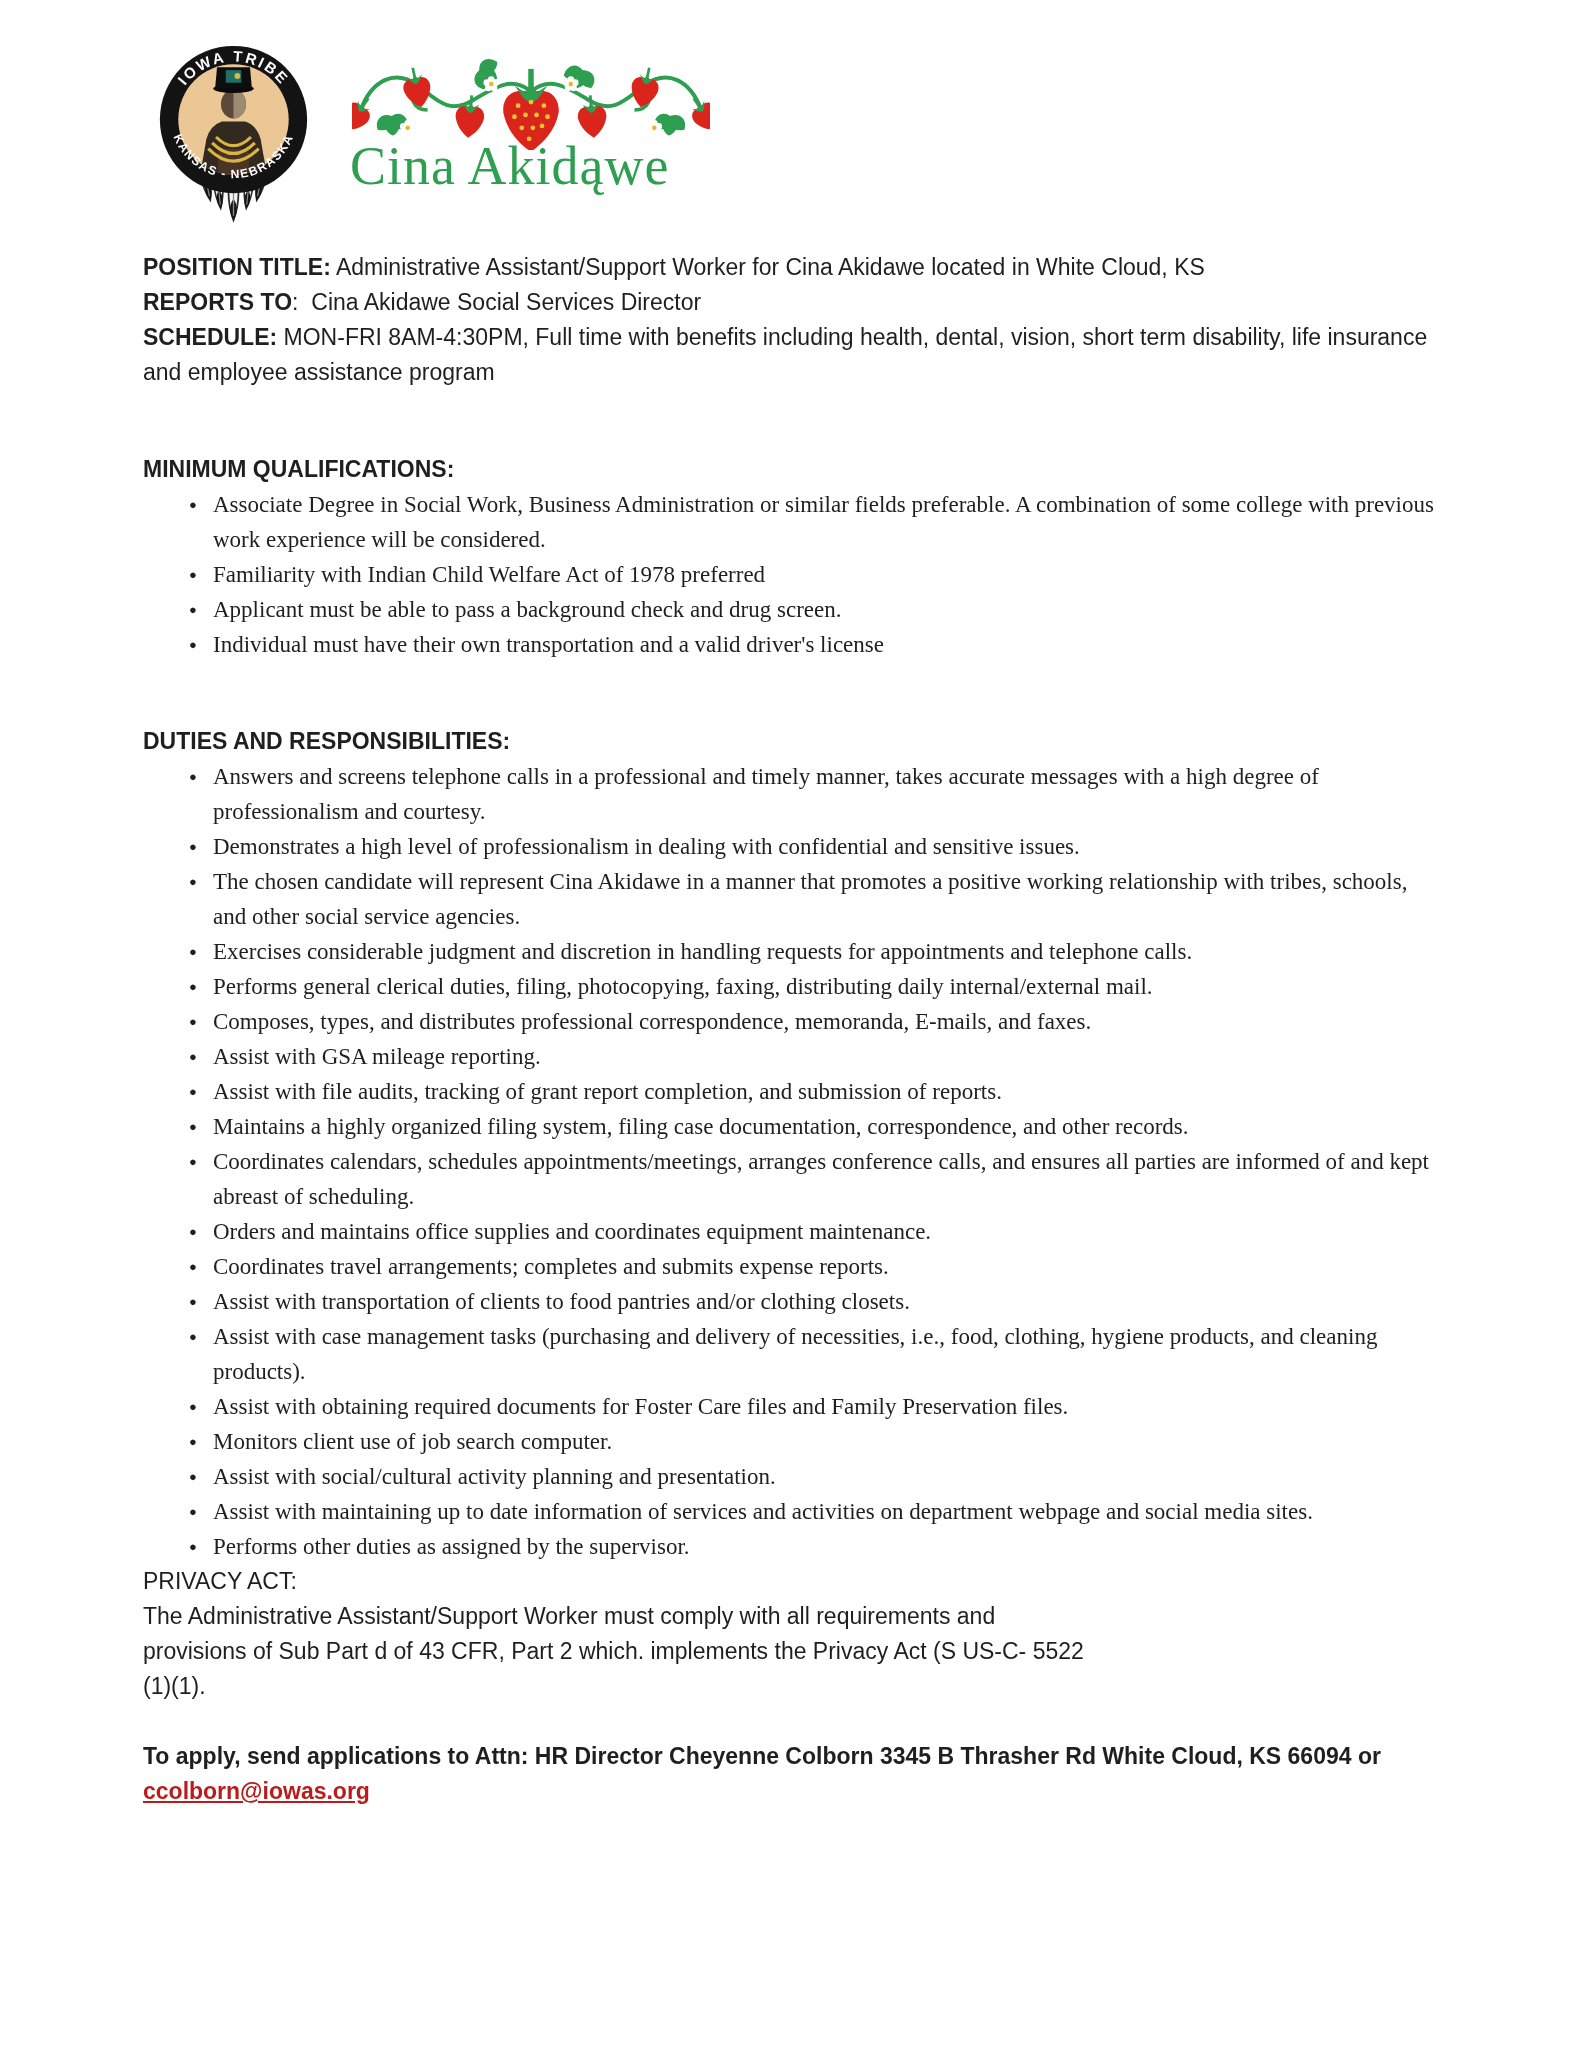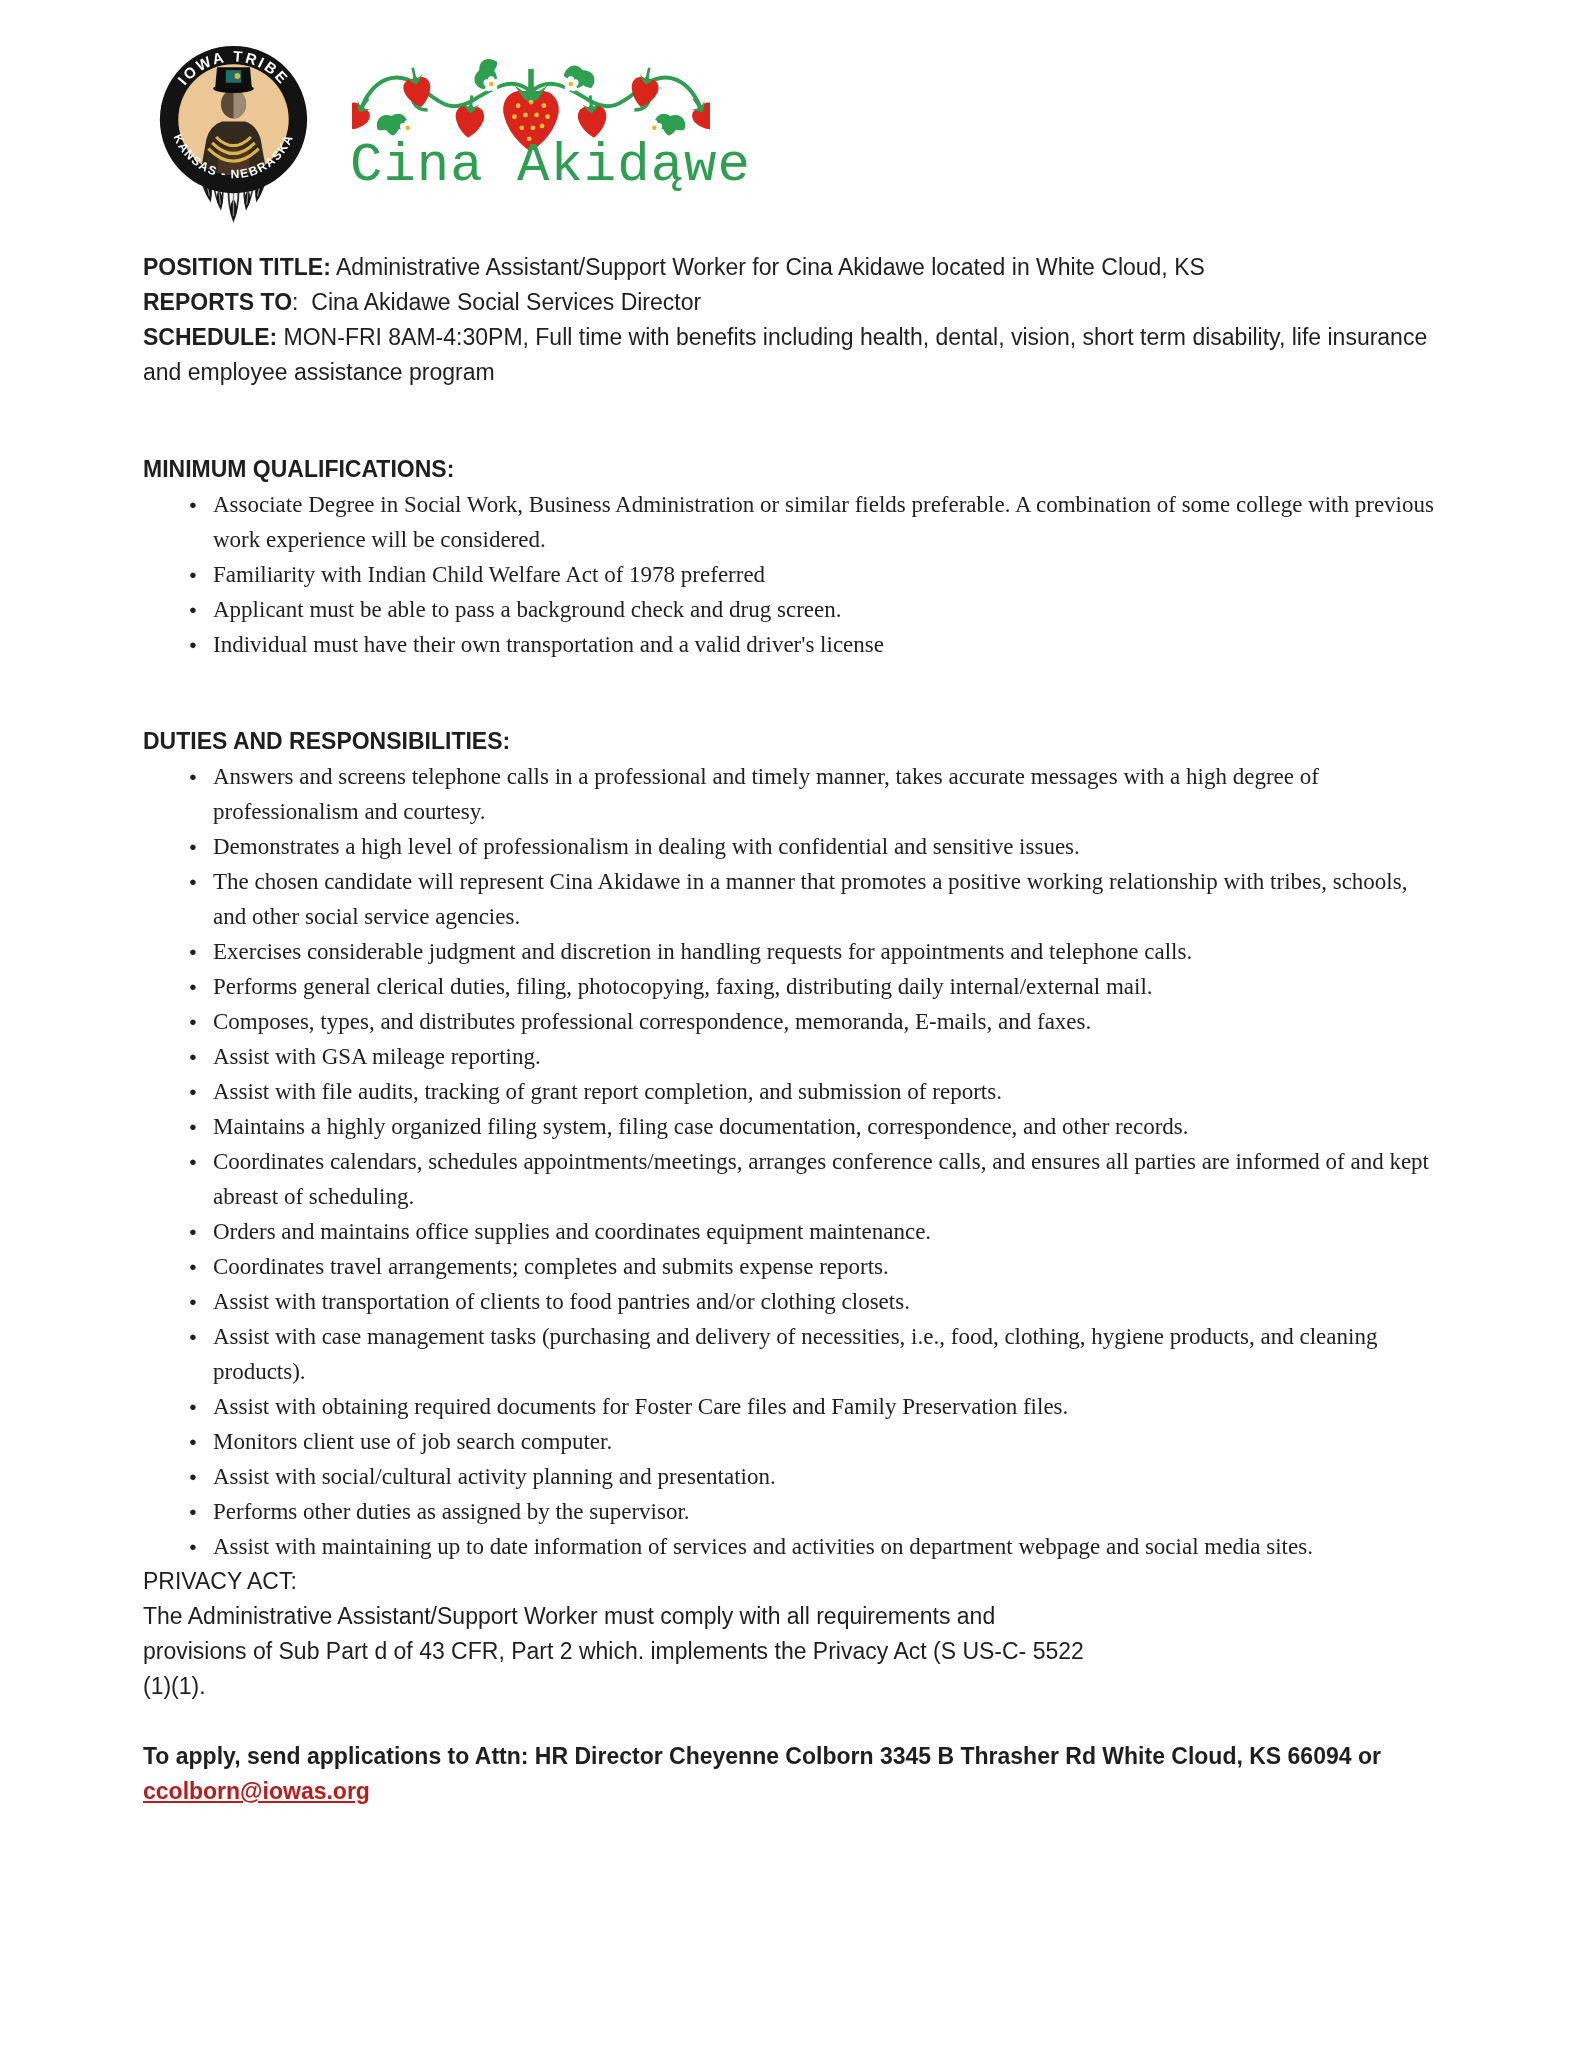--- a/index.html
+++ b/index.html
@@ -9,21 +9,21 @@
     background:#ffffff;
     font-family:"Liberation Sans", sans-serif;
     color:#1f1f1f;
     overflow:hidden;
   }
   
   .seal-wrap { position:absolute; left:156px; top:40px; width:155px; height:195px; }
   .vine-wrap { position:absolute; left:352px; top:50px; width:358px; height:100px; }
   .org-name {
     position:absolute; left:350px; top:138px; width:420px;
-    font-family:Liberation Mono, monospace;
+    font-family:Liberation Serif, serif;
     font-size:54px; line-height:56px; color:#2e9e50;
     letter-spacing:1px; white-space:nowrap;
   }
   
   .content {
     position:absolute; left:143px; top:250px; width:1292px;
     font-size:23px; line-height:35px;
   }
   .docline { white-space:pre-wrap; }
   b, .b { font-weight:bold; }
@@ -186,22 +186,22 @@
         <li>Assist with file audits, tracking of grant report completion, and submission of reports.</li>
         <li>Maintains a highly organized filing system, filing case documentation, correspondence, and other records.</li>
         <li>Coordinates calendars, schedules appointments/meetings, arranges conference calls, and ensures all parties are informed of and kept abreast of scheduling.</li>
         <li>Orders and maintains office supplies and coordinates equipment maintenance.</li>
         <li>Coordinates travel arrangements; completes and submits expense reports.</li>
         <li>Assist with transportation of clients to food pantries and/or clothing closets.</li>
         <li>Assist with case management tasks (purchasing and delivery of necessities, i.e., food, clothing, hygiene products, and cleaning products).</li>
         <li>Assist with obtaining required documents for Foster Care files and Family Preservation files.</li>
         <li>Monitors client use of job search computer.</li>
         <li>Assist with social/cultural activity planning and presentation.</li>
+        <li>Assist with maintaining up to date information of services and activities on department webpage and social media sites.</li>
         <li>Performs other duties as assigned by the supervisor.</li>
-        <li>Assist with maintaining up to date information of services and activities on department webpage and social media sites.</li>
       </ul>
 
     <div>PRIVACY ACT:</div>
     <div class="privacy-line"><div>The Administrative Assistant/Support Worker must comply with all requirements and</div><div>provisions of Sub Part d of 43 CFR, Part 2 which. implements the Privacy Act (S US-C- 5522</div><div>(1)(1).</div></div>
 
     <p class="apply" style="margin-bottom:0"><span>To apply, send applications to Attn: HR Director Cheyenne Colborn 3345 B Thrasher Rd White Cloud, KS 66094 or </span><a class="email-link" href="#">ccolborn@iowas.org</a></p>
 
   </div>
 </div>
 

